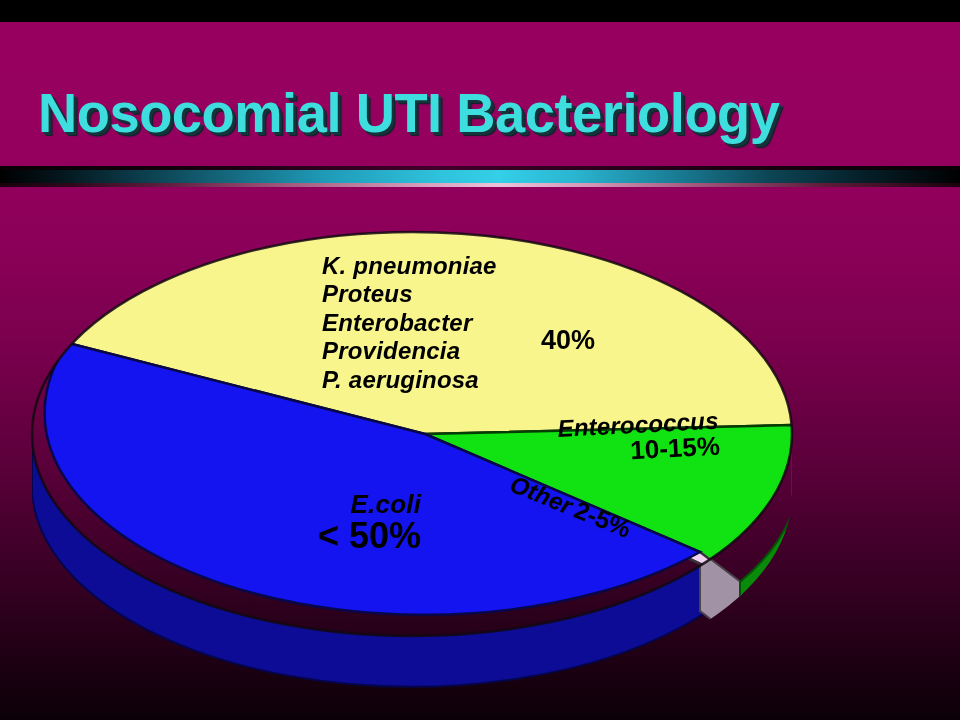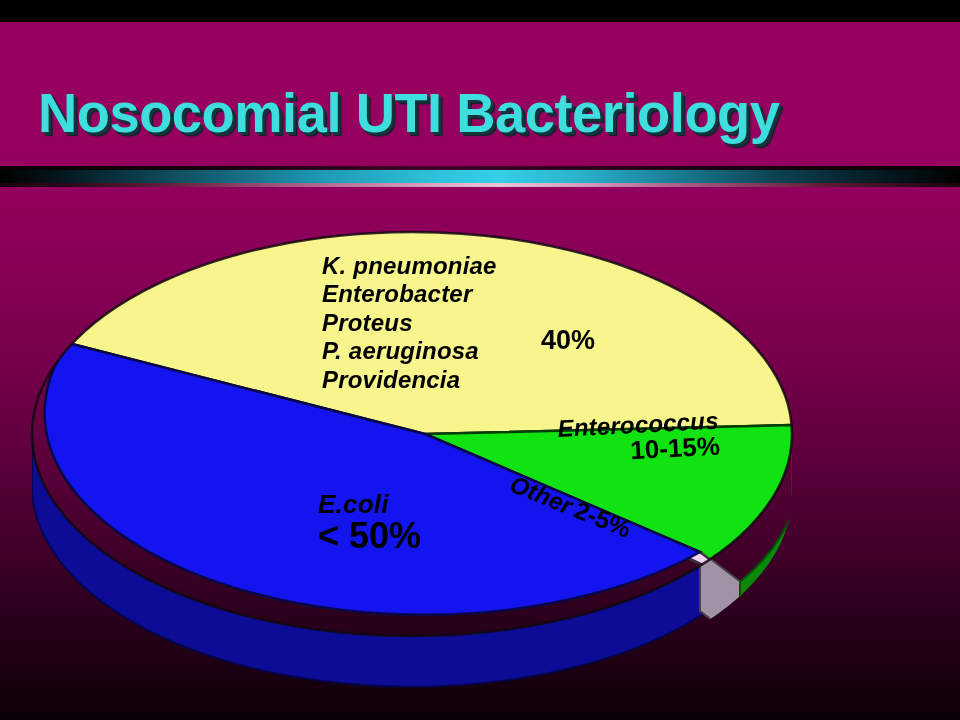--- a/index.html
+++ b/index.html
@@ -164,21 +164,21 @@
     top: 449px;
     transform: rotate(22deg);
     transform-origin: left top;
   }
   #label-pink .sp-name { font-size: 24px; }
   #label-pink .sp-pct  { font-size: 25px; }
 
   #label-blue {
     left: 318px;
     top: 469px;
-    text-align: left;
+    text-align: right;
   }
   #label-blue .sp-name { font-size: 26px; display: block; }
   #label-blue .sp-pct  { font-size: 36px; display: block; }
 </style>
 </head>
 <body>
 
 <div id="slide">
 
   <div id="title-area">
@@ -221,24 +221,24 @@
 
         <path d="M 425 412 L 700 530 A 380 202 0 0 1 68 321 Z" fill="#1414f0" stroke="#07074a" stroke-width="2.5"></path>
       </g>
 
       <ellipse cx="412" cy="412" rx="380" ry="202" fill="none" stroke="#120810" stroke-width="2.5" opacity="0.85"></ellipse>
     </svg>
   </div>
 
   <div class="slice-label" id="label-yellow-list">
     <div class="sp-name">K. pneumoniae</div>
+    <div class="sp-name">Proteus</div>
     <div class="sp-name">Enterobacter</div>
-    <div class="sp-name">Proteus</div>
+    <div class="sp-name">Providencia</div>
     <div class="sp-name">P. aeruginosa</div>
-    <div class="sp-name">Providencia</div>
   </div>
 
   <div class="slice-label" id="label-yellow-pct">
     <span class="sp-pct">40%</span>
   </div>
 
   <div class="slice-label" id="label-green">
     <span class="sp-name">Enterococcus</span>
     <span class="sp-pct">10-15%</span>
   </div>

